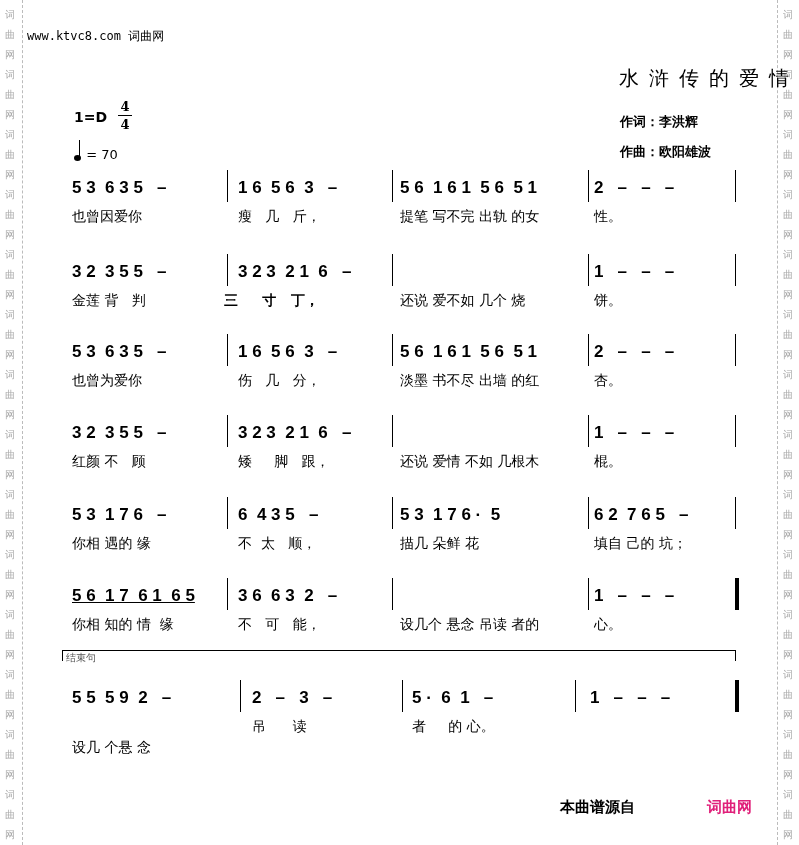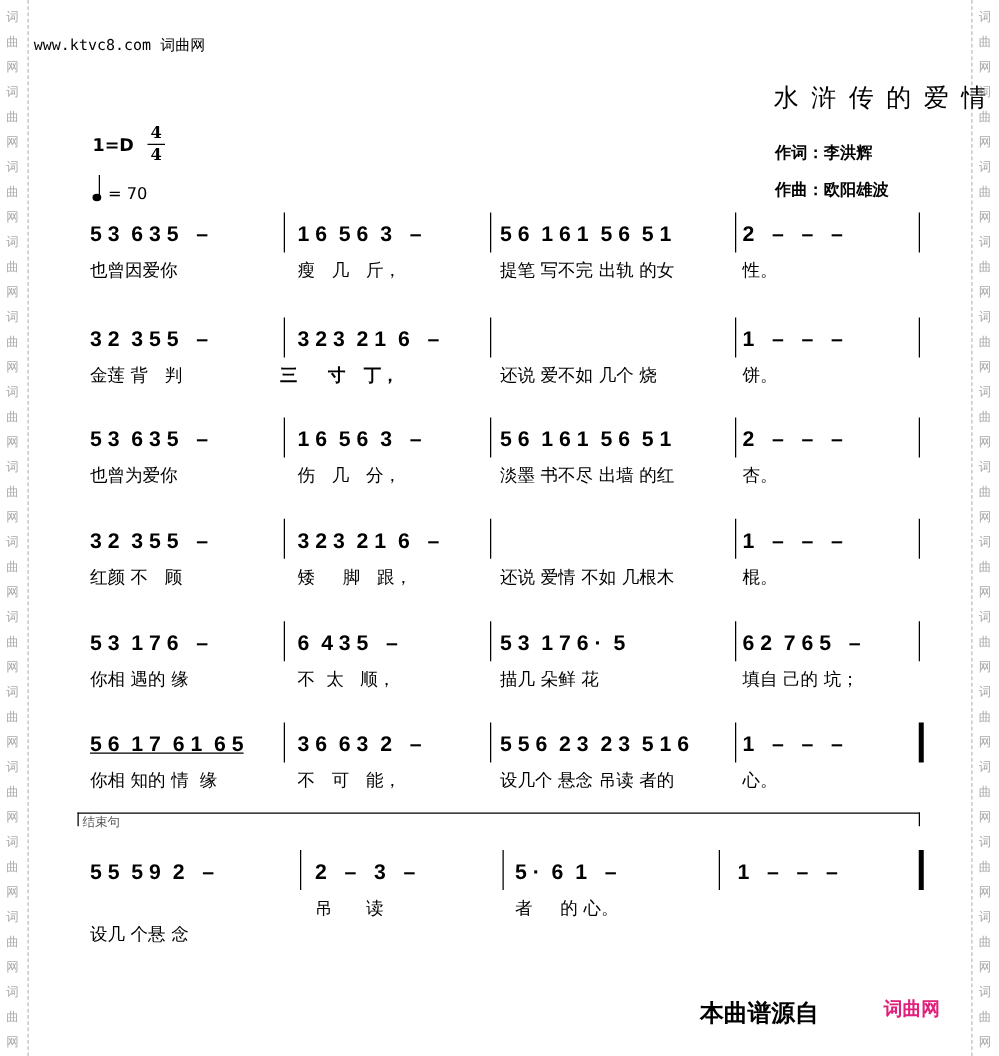--- a/index.html
+++ b/index.html
@@ -17,21 +17,21 @@
   .tempo .note { display:inline-block; width:7px; height:6px; background:#000; border-radius:50%; position:relative; top:2px; }
   .tempo .stem { display:inline-block; width:1.2px; height:16px; background:#000; position:relative; left:-2px; top:-3px; }
   .credits { position:absolute; left:620px; font-size:13px; font-weight:bold; font-family:"DejaVu Serif", serif; }
   .staff { position:absolute; left:0; width:799px; height:60px; }
   .notes { position:absolute; top:0; left:0; font-family:"Liberation Sans", sans-serif; font-weight:bold; font-size:17px; white-space:pre; }
   .lyr { position:absolute; top:30px; font-size:14px; font-family:"DejaVu Serif", serif; white-space:pre; }
   .bar-line { position:absolute; top:-8px; width:1.2px; height:32px; background:#000; }
   .bar-end { position:absolute; top:-8px; width:4px; height:32px; background:#000; }
   .ending-box { position:absolute; left:62px; top:650px; width:672px; height:10px; border-top:1px solid #000; border-left:1px solid #000; border-right:1px solid #000; }
   .ending-label { position:absolute; left:66px; top:651px; font-size:10px; color:#555; }
-  .source { position:absolute; left:560px; top:798px; font-size:19px; font-weight:bold; }
+  .source { position:absolute; left:560px; top:798px; font-size:15px; font-weight:bold; }
   .source-brand { position:absolute; left:707px; top:798px; font-size:15px; font-weight:bold; }
 </style>
 </head>
 <body>
 
 <div class="side left">
     <div class="wm-group" style="top: 5px;">
       <div>词</div>
       <div>曲</div>
       <div>网</div>
@@ -258,21 +258,20 @@
       <div class="bar-line" style="left: 227px;"></div>
       <div class="bar-line" style="left: 392px;"></div>
       <div class="bar-line" style="left: 588px;"></div>
       <div class="bar-line" style="left: 735px;"></div>
     </div>
     <div class="staff" style="top: 586px;">
       <div class="notes" style="left: 72px; text-decoration: underline;">5 6  1 7  6 1  6 5</div>
       <div class="lyr" style="left: 72px;">你相 知的 情  缘</div>
       <div class="notes" style="left: 238px;">3 6  6 3  2   –</div>
       <div class="lyr" style="left: 238px;">不   可   能，</div>
-      <div class="notes" style="left: 400px;">5 5 6  2 3  2 3  5 1 6</div>
       <div class="lyr" style="left: 400px;">设几个 悬念 吊读 者的</div>
       <div class="notes" style="left: 594px;">1   –   –   –</div>
       <div class="lyr" style="left: 594px;">心。</div>
       <div class="bar-line" style="left: 227px;"></div>
       <div class="bar-line" style="left: 392px;"></div>
       <div class="bar-line" style="left: 588px;"></div>
       <div class="bar-end" style="left: 735px;"></div>
     </div>
     <div class="staff" style="top: 688px;">
       <div class="notes" style="left: 72px;">5 5  5 9  2   –</div>

